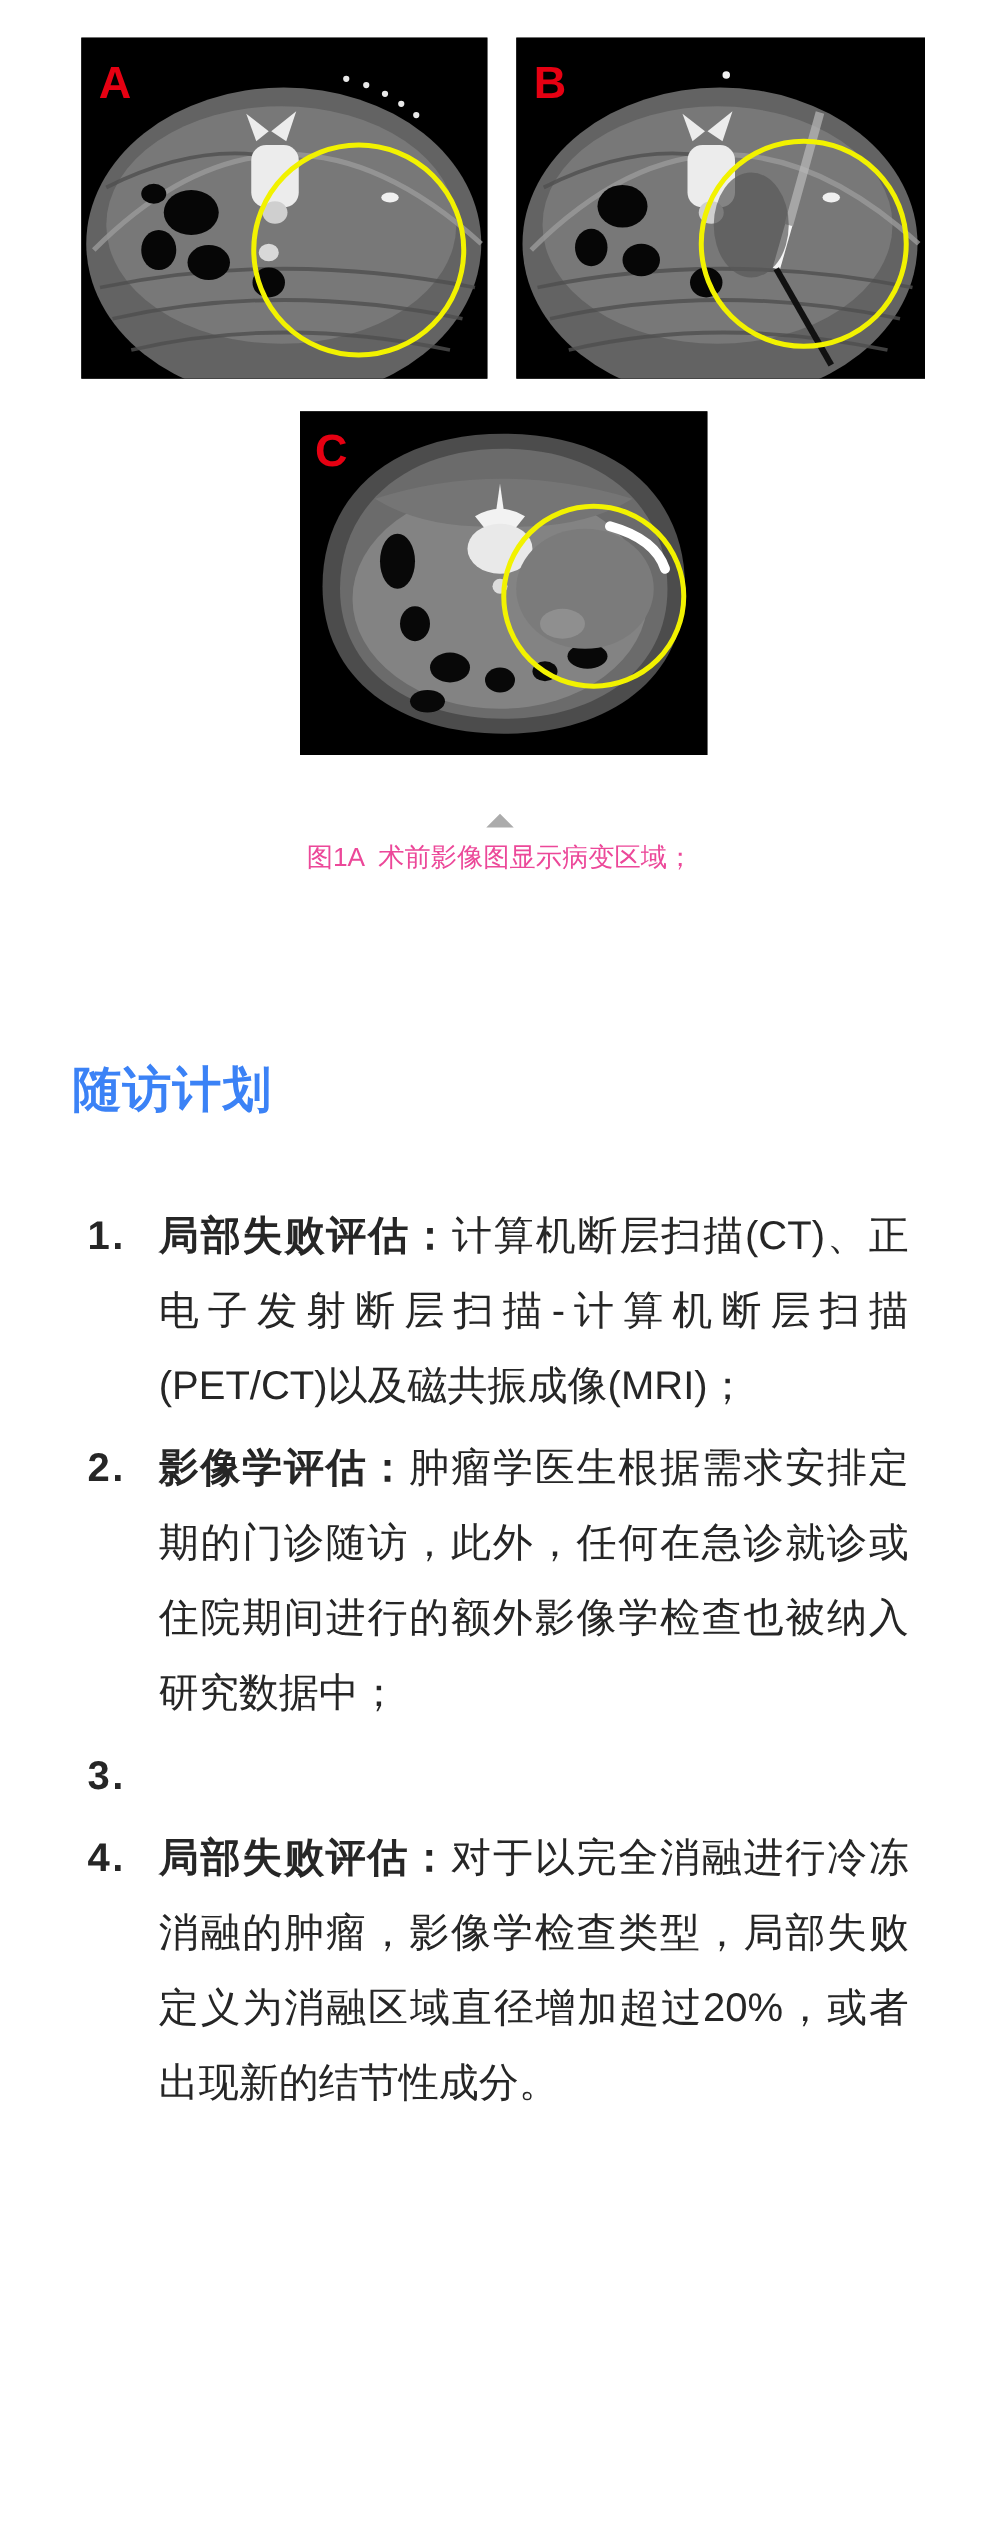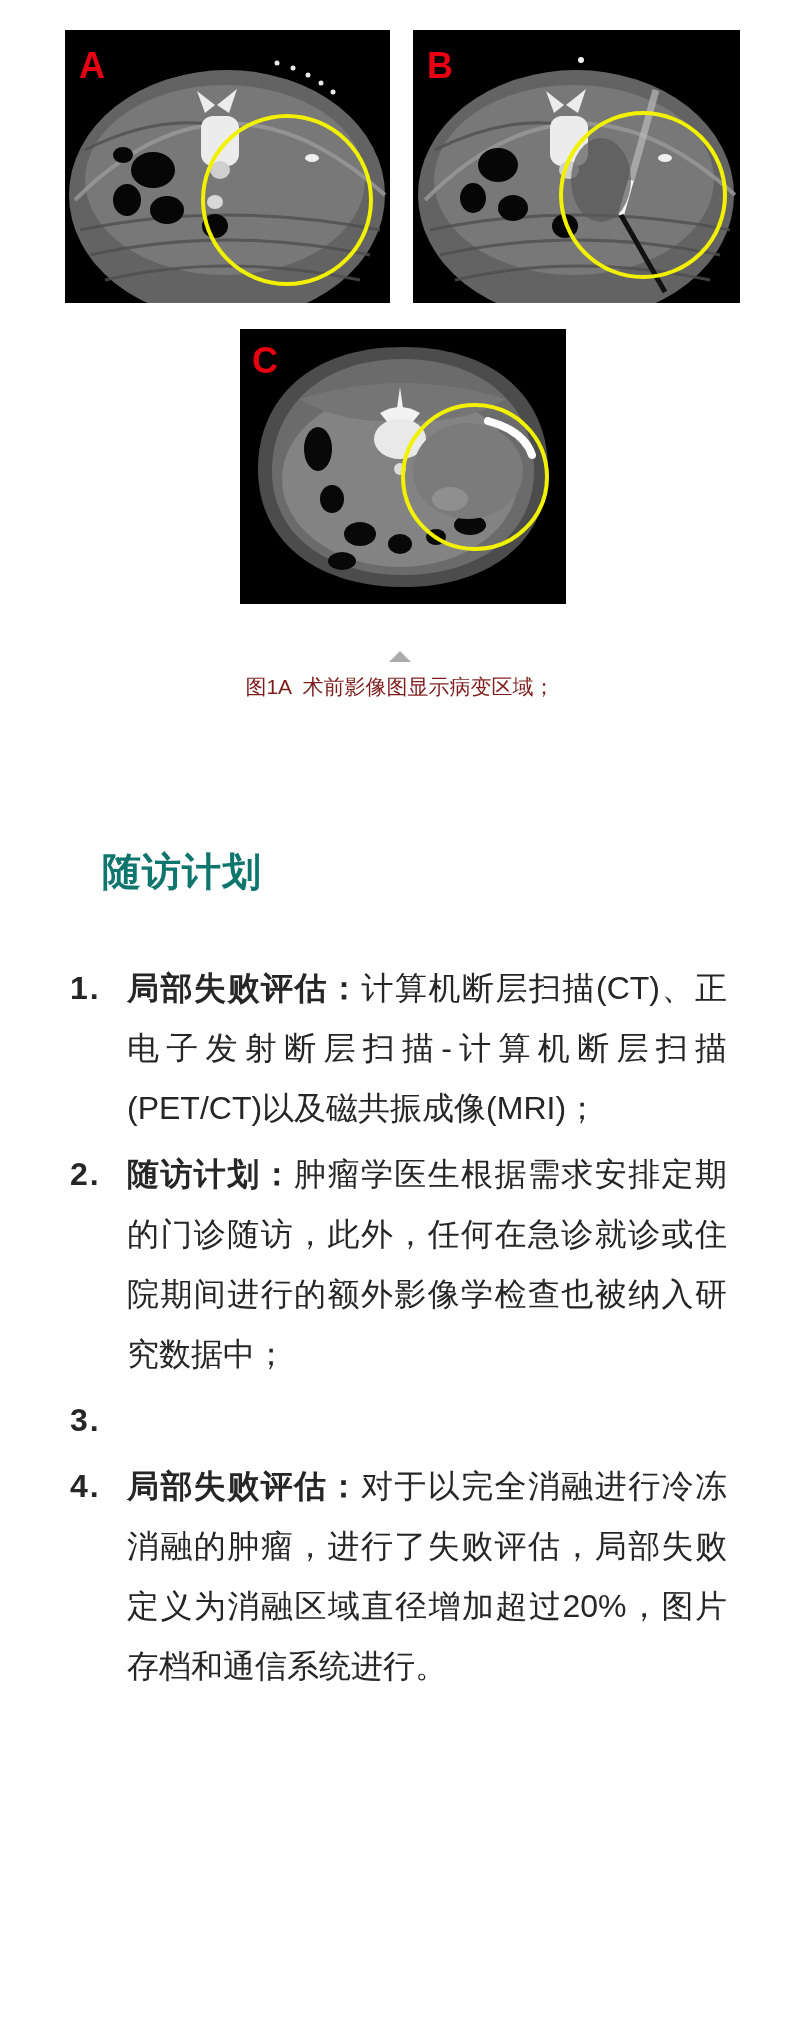--- a/index.html
+++ b/index.html
@@ -46,34 +46,33 @@
   }
 
   
   .figure-caption {
     position: absolute;
     left: 0; top: 668px;
     width: 800px;
     text-align: center;
     font-size: 21px;
     line-height: 38px;
-    color: #7f1d1d;
+    color: #ec4899;
   }
   .figure-caption .cap-line { white-space: pre-wrap; }
 
   
   .section-heading {
     position: absolute;
     left: 58px; top: 845px;
     font-family: "Liberation Serif", "DejaVu Serif", serif;
     font-weight: bold;
     font-size: 39px;
     letter-spacing: 1px;
-    color: #0f766e;
-    margin-left: 44px;
+    color: #3b82f6;
   }
 
   
   .follow-list {
     position: absolute;
     left: 0; top: 958px;
     width: 800px;
   }
   .list-item {
     display: flex;
@@ -232,26 +231,26 @@
 
   <div class="follow-list">
 
     <div class="list-item">
       <span class="item-number">1.</span>
       <span class="item-body"><span class="item-label">局部失败评估：</span><span class="item-text">计算机断层扫描(CT)、正电子发射断层扫描-计算机断层扫描(PET/CT)以及磁共振成像(MRI)；</span></span>
     </div>
 
     <div class="list-item">
       <span class="item-number">2.</span>
-      <span class="item-body"><span class="item-label">随访计划：</span><span class="item-text">肿瘤学医生根据需求安排定期的门诊随访，此外，任何在急诊就诊或住院期间进行的额外影像学检查也被纳入研究数据中；</span></span>
+      <span class="item-body"><span class="item-label">影像学评估：</span><span class="item-text">肿瘤学医生根据需求安排定期的门诊随访，此外，任何在急诊就诊或住院期间进行的额外影像学检查也被纳入研究数据中；</span></span>
     </div>
 
     <div class="list-item">
       <span class="item-number">3.</span>
     </div>
 
     <div class="list-item">
       <span class="item-number">4.</span>
-      <span class="item-body"><span class="item-label">局部失败评估：</span><span class="item-text">对于以完全消融进行冷冻消融的肿瘤，进行了失败评估，局部失败定义为消融区域直径增加超过20%，图片存档和通信系统进行。</span></span>
+      <span class="item-body"><span class="item-label">局部失败评估：</span><span class="item-text">对于以完全消融进行冷冻消融的肿瘤，影像学检查类型，局部失败定义为消融区域直径增加超过20%，或者出现新的结节性成分。</span></span>
     </div>
 
   </div>
 </div>
 
 </body></html>

